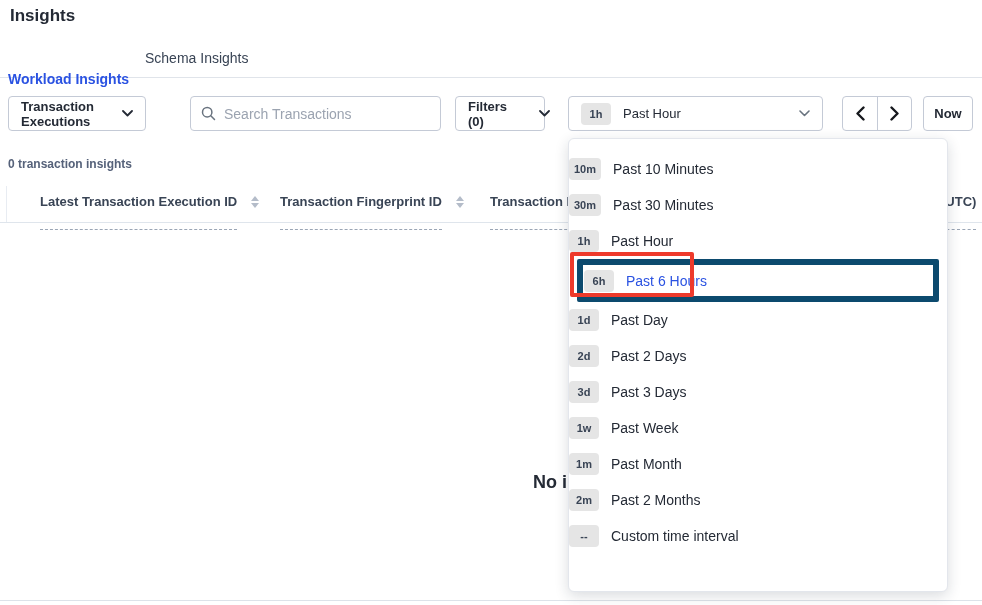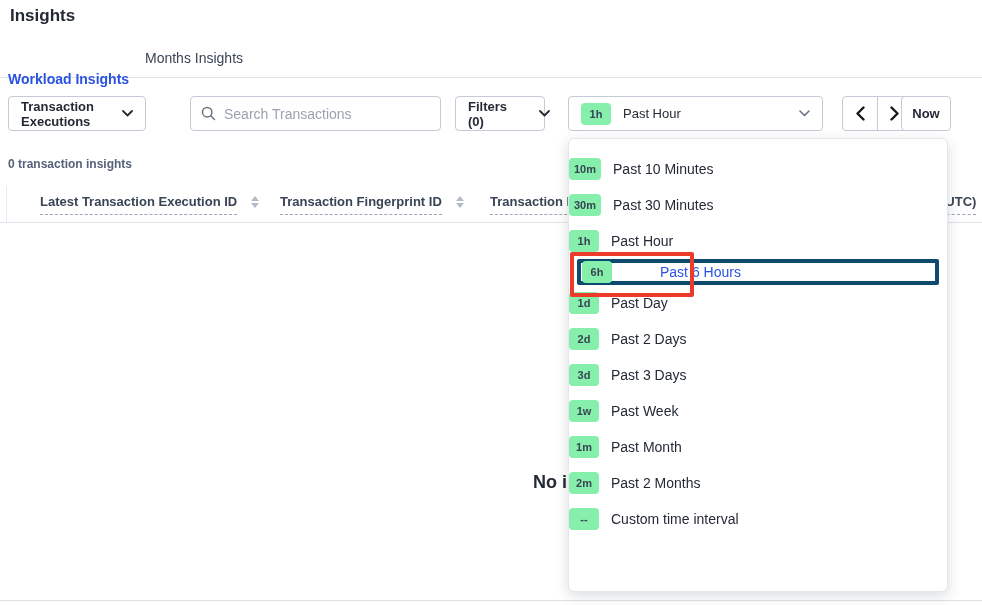--- a/index.html
+++ b/index.html
@@ -49,56 +49,56 @@
     border: none; outline: none; flex: 1; margin-left: 8px;
     font-size: 14px; color: #1d4ed8; font-family: "Liberation Sans", sans-serif;
   }
   .search-box input::placeholder { color: #9ba3b0; }
   .filters-btn { left: 455px; width: 90px; padding: 0 12px; justify-content: space-between; font-weight: 700; cursor: pointer; gap: 32px; }
   .time-select { left: 568px; width: 255px; padding: 0 12px; cursor: pointer; }
   .time-select .spacer { flex: 1; }
   .mini-badge {
     display: inline-flex; align-items: center; justify-content: center;
     min-width: 30px; height: 22px; padding: 0 5px;
-    background: #86efac; border-radius: 4px;
+    background: #e5e5e5; border-radius: 4px;
     font-size: 11px; font-weight: 700; color: #394455; text-align: center;
   }
   .time-select .tp-label { margin-left: 12px; font-size: 13px; color: #242a35; }
   .arrow-group {
     position: absolute; left: 842px; top: 96px; width: 70px; height: 35px;
     border: 1px solid #c4cad6; border-radius: 4px; background: #fff;
     display: flex;
   }
   .arrow-btn-half {
     width: 50%; height: 100%; display: flex; align-items: center; justify-content: center;
     background: transparent; border: none; cursor: pointer;
   }
   .arrow-btn-half + .arrow-btn-half { border-left: 1px solid #c4cad6; }
-  .now-btn { left: 901px; width: 50px; justify-content: center; font-weight: 700; cursor: pointer; }
+  .now-btn { left: 923px; width: 50px; justify-content: center; font-weight: 700; cursor: pointer; }
 
   .count-text {
     position: absolute; left: 8px; top: 157px;
     font-size: 12px; color: #56627a; font-weight: bold;
   }
 
   
   .table-header {
     position: absolute; left: 0; top: 186px; width: 982px; height: 37px;
     border-bottom: 1px solid #dfe5ec;
   }
   .table-left-edge {
     position: absolute; left: 6px; top: 0; bottom: 0; width: 1px; background: #e8ecf2;
   }
   .th {
     position: absolute; top: 8px; display: flex; align-items: flex-start;
     cursor: pointer; white-space: nowrap;
   }
   .th-label {
     font-size: 13px; font-weight: 700; color: #394455;
-    border-bottom: 1px dashed #9aa5b5; padding-bottom: 5px;
+    border-bottom: 1px dashed #9aa5b5; padding-bottom: 20px;
   }
   .sorter {
     display: inline-flex; flex-direction: column; gap: 2px;
     margin-left: 14px; margin-top: 2px;
   }
   .tri-up {
     width: 0; height: 0; border-left: 4px solid transparent; border-right: 4px solid transparent;
     border-bottom: 5px solid #b4bcc9;
   }
   .tri-down {
@@ -127,42 +127,42 @@
     background: #fff; border: 1px solid #e3e6ec; border-radius: 6px;
     box-shadow: 0 4px 14px rgba(26, 36, 54, 0.16);
     padding-top: 12px; z-index: 10;
   }
   .dd-item {
     height: 36px; display: flex; align-items: center; 
     cursor: pointer;
   }
   .dd-item .dd-label { margin-left: 12px; font-size: 14px; color: #242a35; }
   .dd-item-selected {
-    height: 26px; margin: 0 8px; padding-left: 1px;
-    border: 4px solid #0c4a6e; border-radius: 2px; gap: 36px;
+    height: 43px; margin: 0 8px; padding-left: 1px;
+    border: 6px solid #0c4a6e; border-radius: 2px;
   }
   .dd-item-selected .dd-label { color: #2a52e2; }
 
   
   .annotation-box {
     position: absolute; left: 570px; top: 252px; width: 124px; height: 45px;
     border: 4px solid #ee3a2b; border-radius: 2px;
     z-index: 20; pointer-events: none;
   }
 
   .icon-flex { display: inline-flex; align-items: center; }
 </style>
 </head>
 <body>
 
 <h1 class="page-title">Insights</h1>
 
 <div class="tabs-row">
   <div class="tab tab-active">Workload Insights</div>
-  <div class="tab tab-inactive">Months Insights</div>
+  <div class="tab tab-inactive">Schema Insights</div>
 </div>
 
 <div class="toolbar-btn view-select">
   <span>Transaction Executions</span>
   <span class="icon-flex">
     <svg width="11" height="7" viewBox="0 0 11 7">
         <polyline points="1,1 5.5,5.5 10,1" fill="none" stroke="#242a35" stroke-width="1.8" stroke-linecap="round" stroke-linejoin="round"></polyline>
       </svg>
   </span>
 </div>

